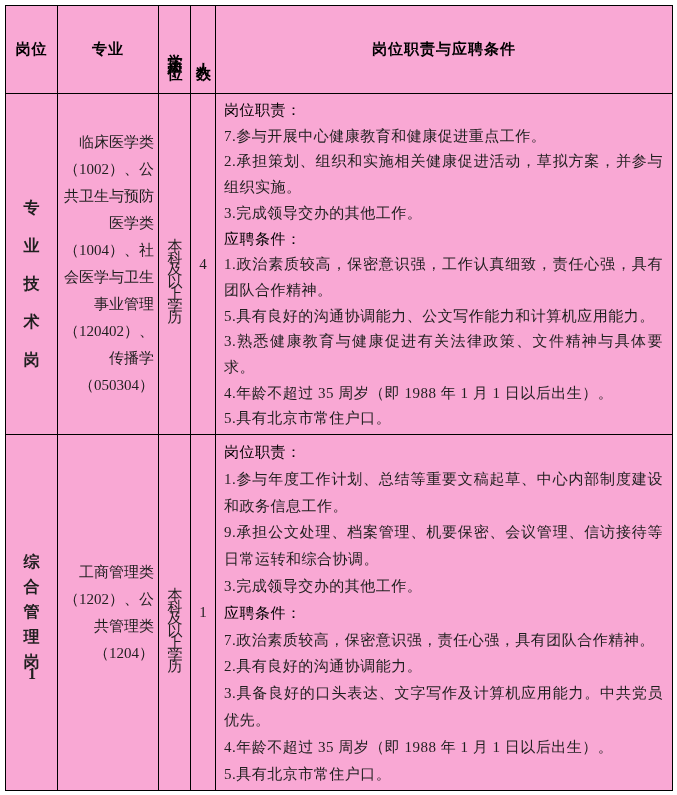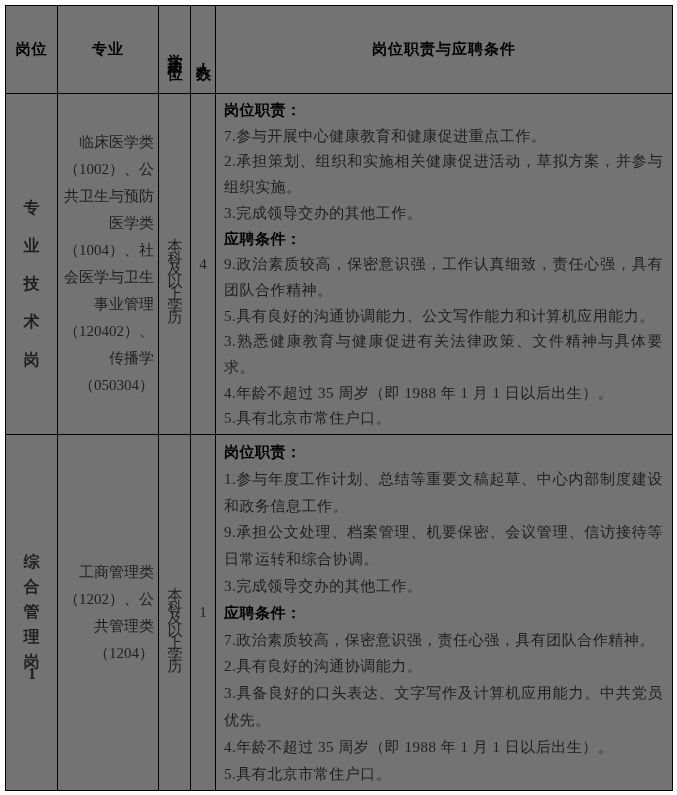--- a/index.html
+++ b/index.html
@@ -27,21 +27,21 @@
   }
   col.c1 { width: 52px; }
   col.c2 { width: 101px; }
   col.c3 { width: 32px; }
   col.c4 { width: 25px; }
   col.c5 { width: 457px; }
 
   th, td {
     border: 1px solid #000000;
     padding: 0;
-    background: #737373;
+    background: #f9a8d4;
   }
   tr.header-row { height: 88px; }
   tr.r1 { height: 341px; }
   tr.r2 { height: 356px; }
 
   th.hcell {
     font-weight: bold;
     font-size: 15px;
     color: #000000;
     text-align: center;
@@ -102,21 +102,21 @@
   td.duty-cell p {
     margin: 0;
     font-size: 15px;
     letter-spacing: 0.5px;
     text-align: justify;
     text-align-last: left;
   }
   tr.r1 td.duty-cell p { line-height: 25.7px; }
   tr.r2 td.duty-cell p { line-height: 26.8px; }
   td.duty-cell p.sec-title {
-    font-weight: bold;
+    font-weight: normal;
     color: #000000;
     text-align: right;
   }
 </style>
 </head>
 <body>
 
 <div class="page">
   <table class="job-table">
     <colgroup>
@@ -142,21 +142,21 @@
             <div class="major">临床医学类（1002）、公共卫生与预防医学类（1004）、社会医学与卫生事业管理（120402）、传播学（050304）</div>
           </td>
         <td class="cell edu-cell"><span class="vtext edu">本科及以上学历</span></td>
         <td class="cell count-cell">4</td>
         <td class="duty-cell">
           <p class="sec-title">岗位职责：</p>
           <p class="item">7.参与开展中心健康教育和健康促进重点工作。</p>
           <p class="item">2.承担策划、组织和实施相关健康促进活动，草拟方案，并参与组织实施。</p>
           <p class="item">3.完成领导交办的其他工作。</p>
           <p class="sec-title">应聘条件：</p>
-          <p class="item">9.政治素质较高，保密意识强，工作认真细致，责任心强，具有团队合作精神。</p>
+          <p class="item">1.政治素质较高，保密意识强，工作认真细致，责任心强，具有团队合作精神。</p>
           <p class="item">5.具有良好的沟通协调能力、公文写作能力和计算机应用能力。</p>
           <p class="item">3.熟悉健康教育与健康促进有关法律政策、文件精神与具体要求。</p>
           <p class="item">4.年龄不超过 35 周岁（即 1988 年 1 月 1 日以后出生）。</p>
           <p class="item">5.具有北京市常住户口。</p>
         </td>
       </tr>
       <tr class="r2">
         <td class="cell pos-cell"><span class="vtext pos2">综合管理岗1</span></td>
         <td class="cell major-cell">
             <div class="major">工商管理类（1202）、公共管理类（1204）</div>

